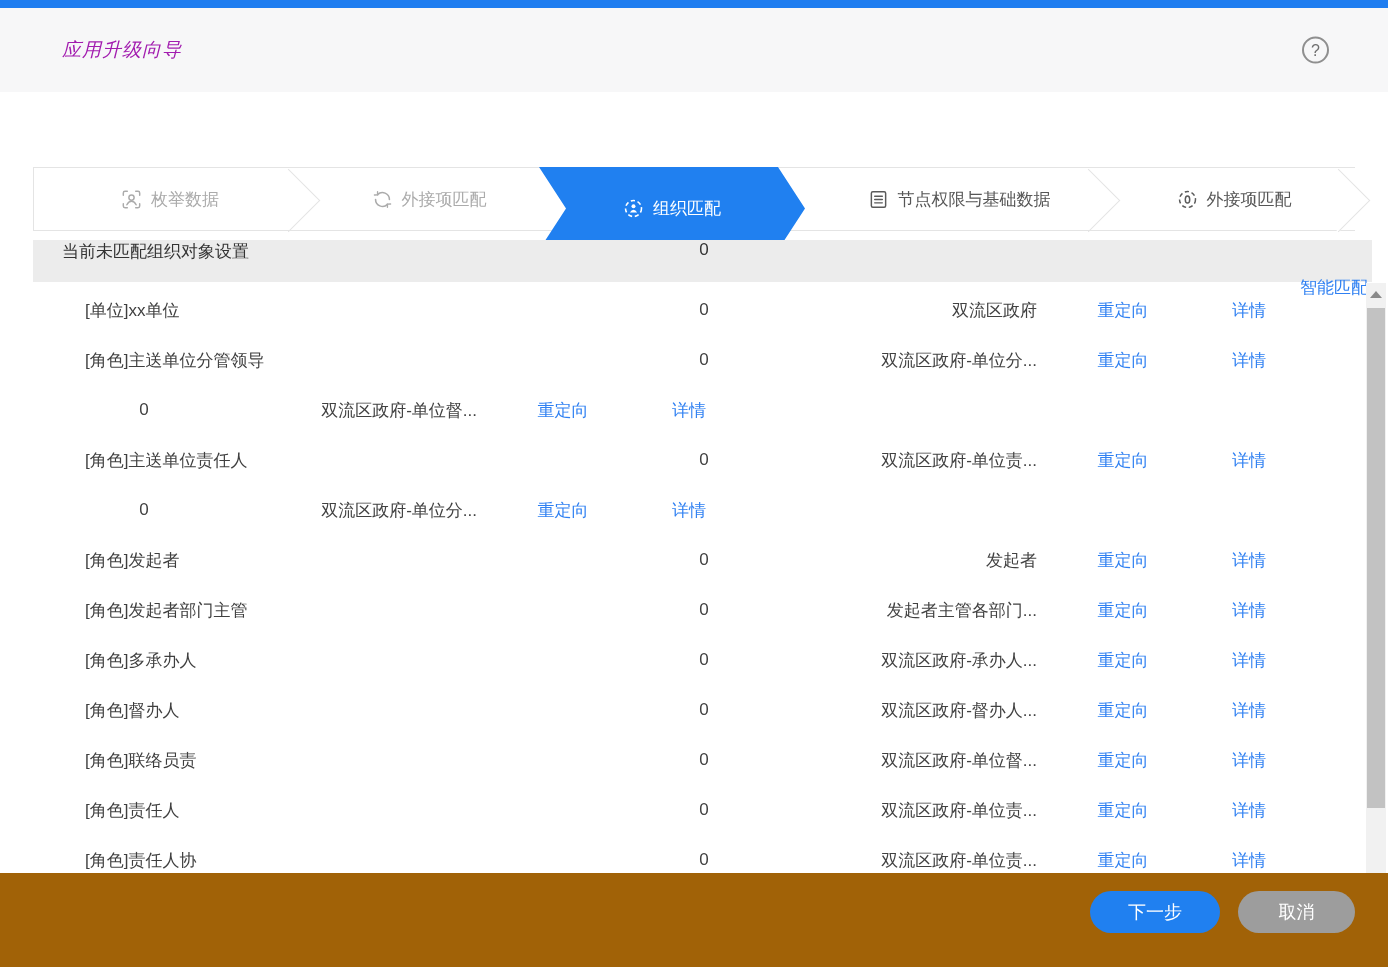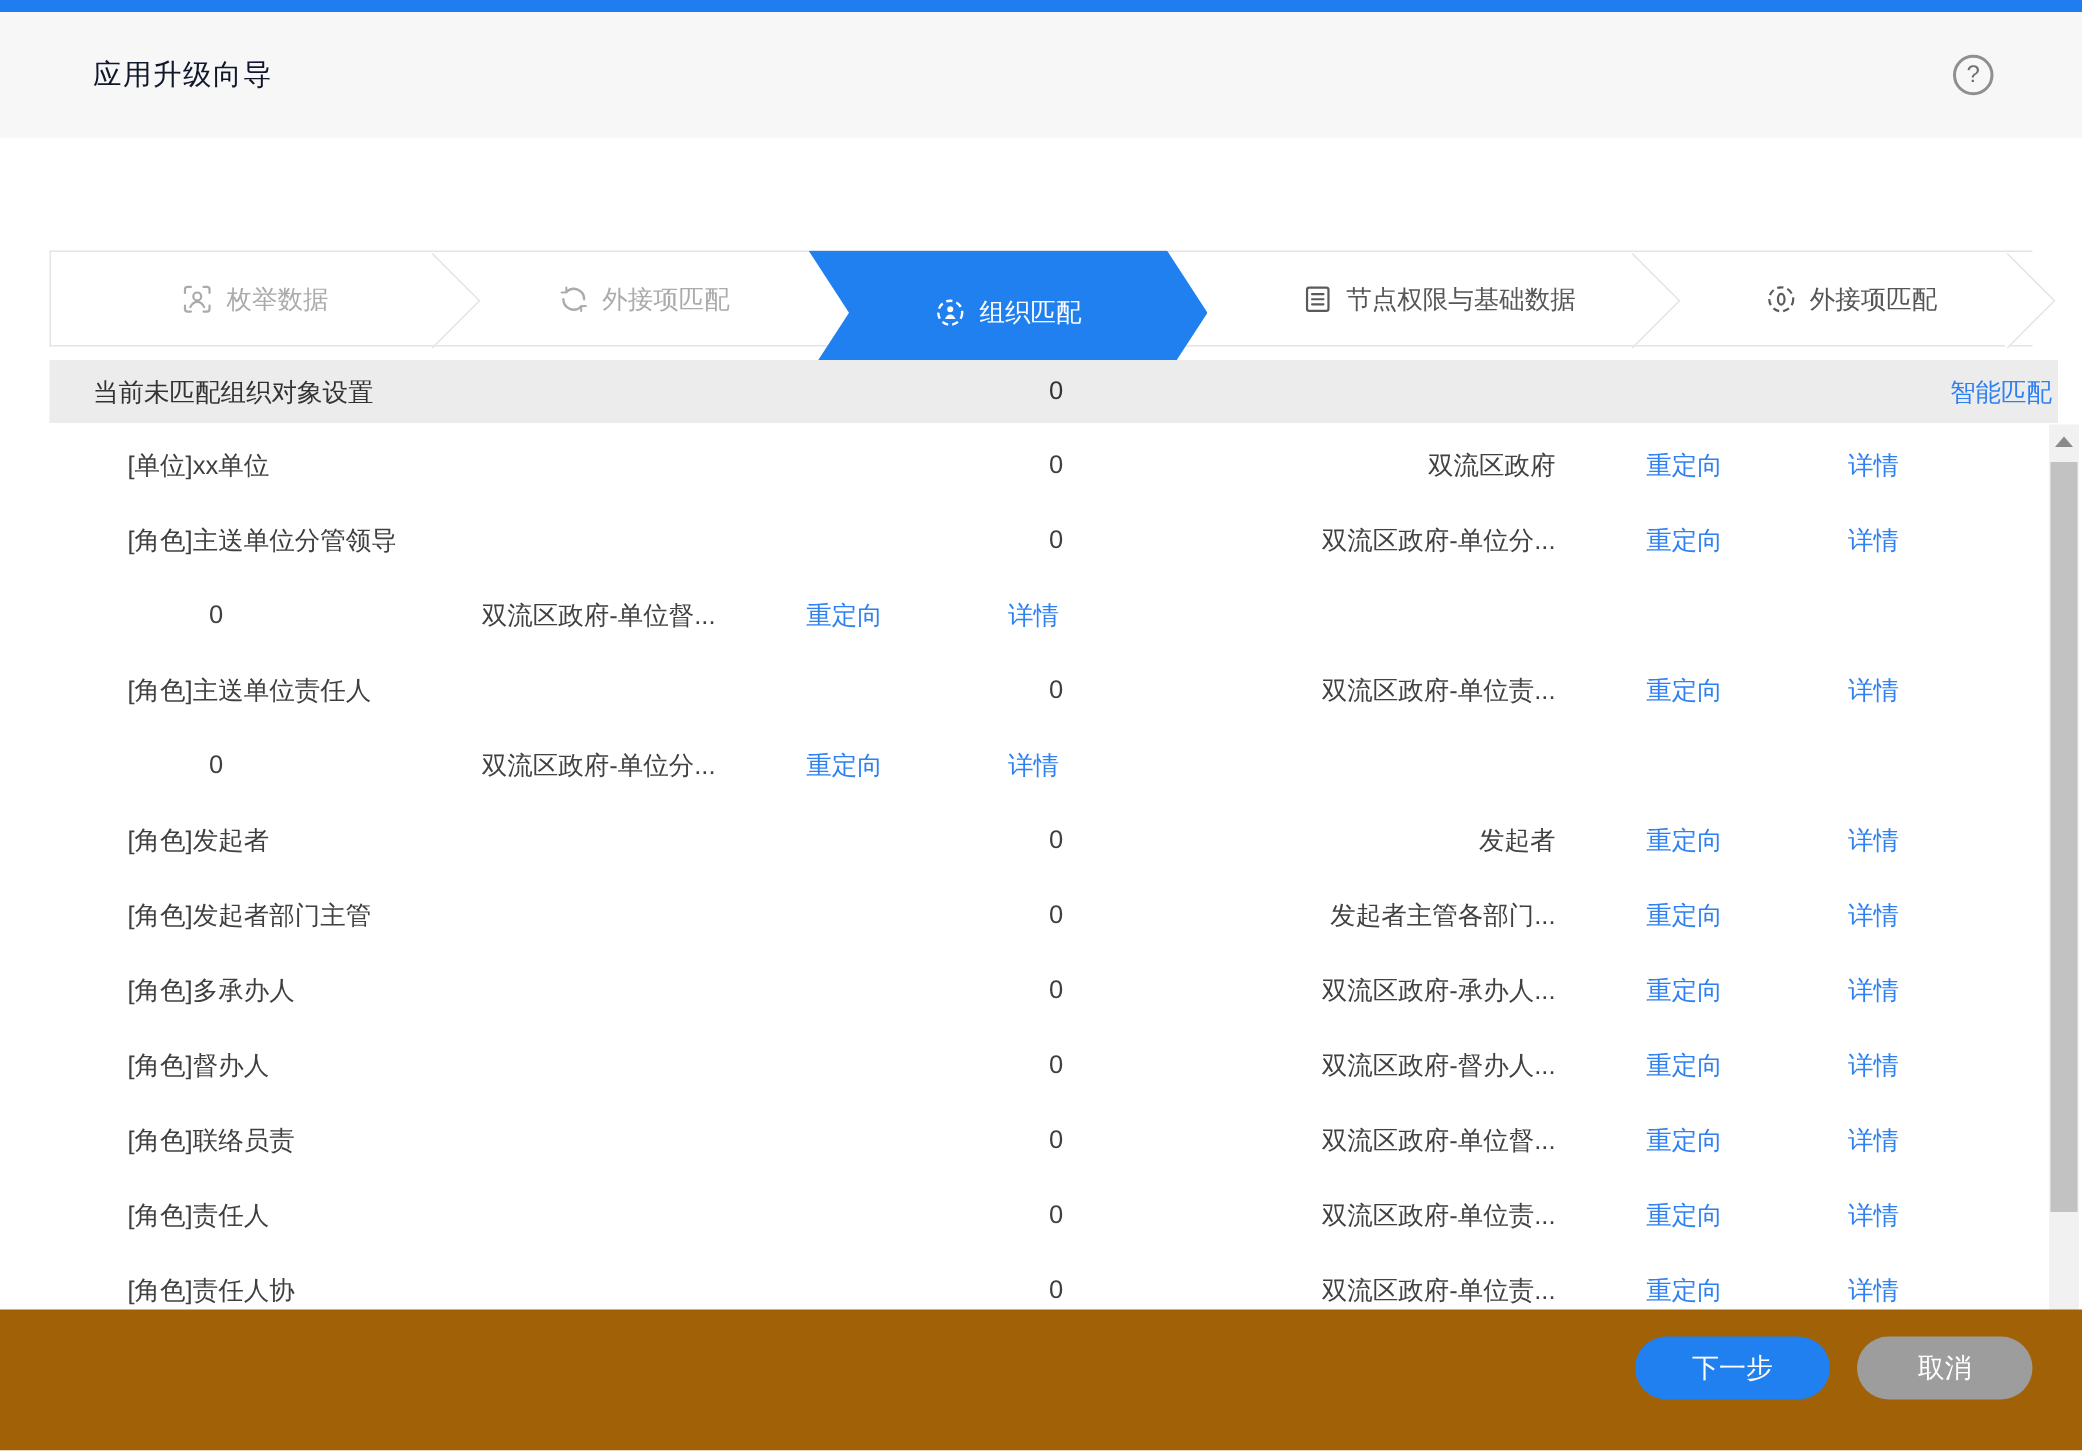--- a/index.html
+++ b/index.html
@@ -6,21 +6,21 @@
   html,body { width:1388px; height:967px; }
   body {
     position:relative; background:#ffffff; overflow:hidden;
     font-family:"Liberation Sans","DejaVu Sans",sans-serif;
     -webkit-font-smoothing:antialiased;
   }
   
   .top-strip { position:absolute; top:0; left:0; right:0; height:8px; background:#1f7df0; }
   .left-sliver { position:absolute; top:37px; left:0; width:3px; height:17px; background:#1f7df0; }
   .titlebar { position:absolute; top:8px; left:0; right:0; height:84px; background:#f7f7f8; }
-  .title { position:absolute; left:62px; top:50%; transform:translateY(-50%); font-size:19px; color:#0f172a; letter-spacing:1px; }
+  .title { position:absolute; left:62px; top:50%; transform:translateY(-50%); font-size:19px; color:#a21caf; letter-spacing:1px;font-style:italic; }
   .help { position:absolute; right:59px; top:50%; transform:translateY(-50%); width:27px; height:27px;
           border:2px solid #8f8f8f; border-radius:50%; color:#6f6f6f; display:flex; align-items:center;
           justify-content:center; font-size:16px; cursor:pointer; background:transparent; }
 
   
   .stepbar { position:absolute; top:127px; left:33px; width:1322px; height:64px;
              border:1px solid #e4e4e4; border-right:none; background:#fff;margin-top:40px; }
   .sep { position:absolute; top:9.5px; width:45px; height:45px;
          border-top:1px solid #e4e4e4; border-right:1px solid #e4e4e4;
          transform:rotate(45deg); pointer-events:none; }
@@ -36,25 +36,25 @@
   .seg-4 { left:775px; width:300px; }
   .seg-5 { left:1075px; width:250px; }
   .active-step { position:absolute; left:505px; top:-1px; width:266px; height:83px;
                  background:#2080f0; color:#fff; display:flex; align-items:center;
                  justify-content:center; gap:9px; font-size:17px; cursor:pointer;
                  clip-path:polygon(0 0, calc(100% - 27px) 0, 100% 50%, calc(100% - 27px) 100%, 0 100%, 27px 50%); }
   .stepicon { display:block; }
 
   
   .thead { position:absolute; top:240px; left:33px; right:16px; height:42px; background:#ececec;
-           display:flex; align-items:center; padding-left:29px; font-size:17px; color:#333; }
+           display:flex; align-items:flex-start; padding-left:29px; font-size:17px; color:#333; }
   .h-name { width:583px; }
   .h-count { width:118px; text-align:center; color:#333; }
   .h-spacer { flex:1; }
-  .h-smart { color:#2f80f2; padding-right:4px; cursor:pointer; }
+  .h-smart { color:#2f80f2; padding-right:4px; cursor:pointer;margin-top:36px; }
 
   
   .tbody { position:absolute; top:285px; left:33px; width:1322px; }
   .trow { height:50px; display:flex; align-items:center; padding-left:52px; font-size:17px; color:#3f3f3f; }
   .c-name { width:560px; white-space:nowrap; overflow:hidden; }
   .c-count { width:118px; text-align:center; }
   .c-target { width:274px; text-align:right; color:#414141; white-space:nowrap; }
   .c-link { color:#2f80f2; cursor:pointer; text-decoration:none; }
   .c-link.redirect { width:172px; text-align:center; }
   .c-link.details { width:80px; text-align:center; }

